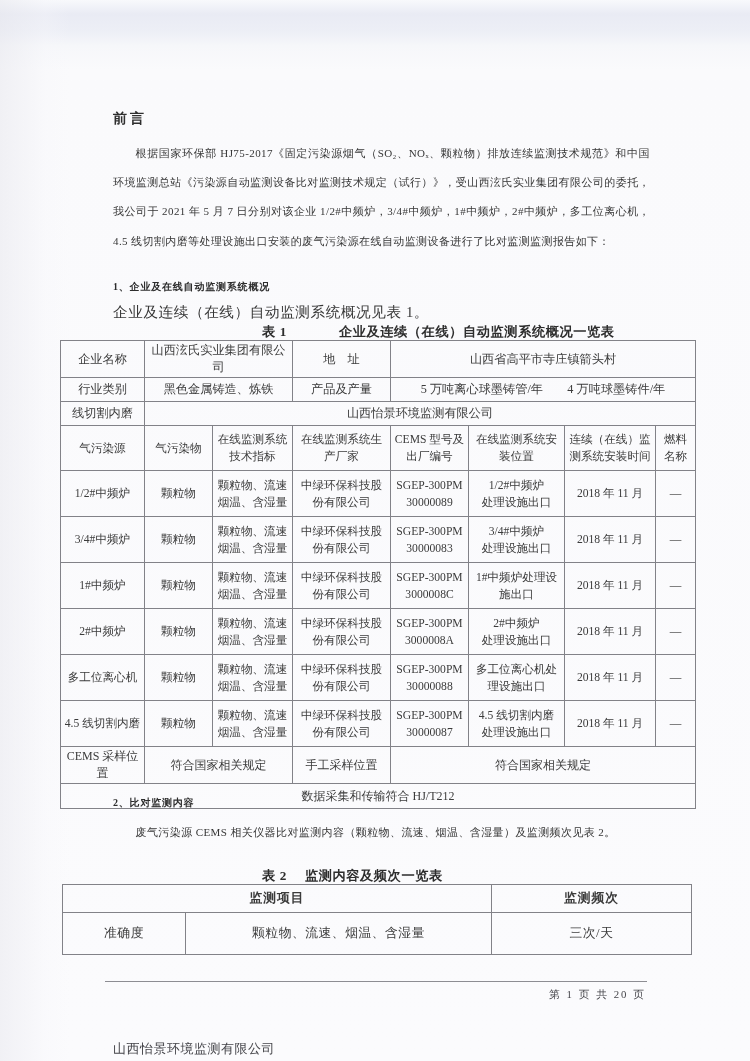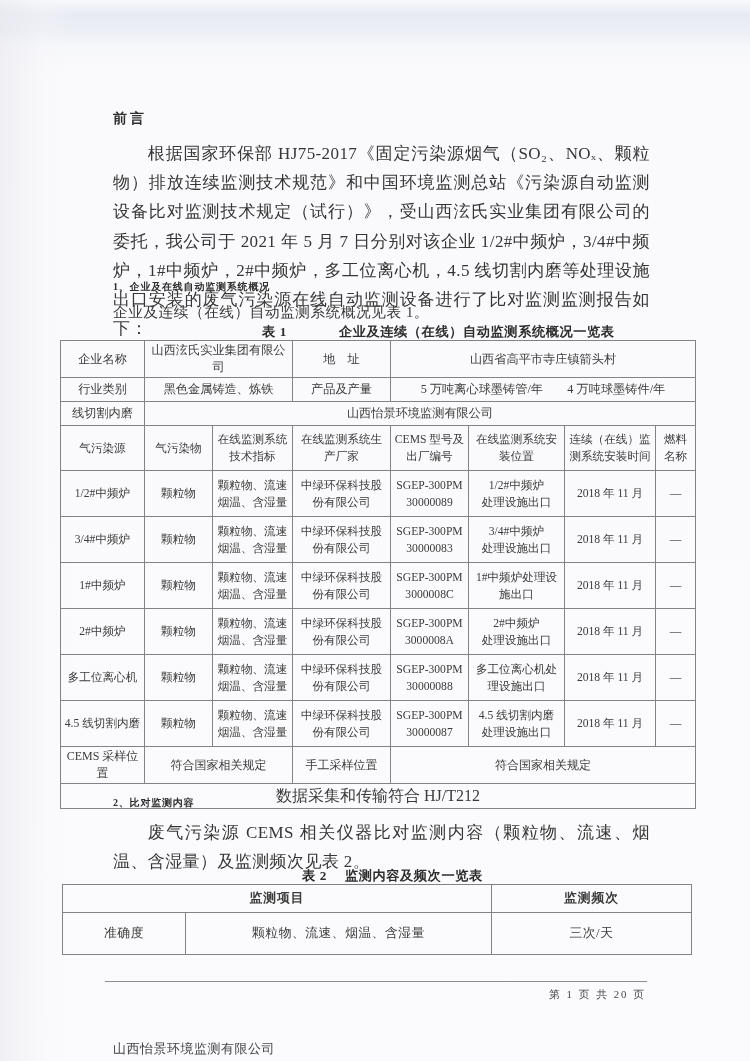--- a/index.html
+++ b/index.html
@@ -21,21 +21,21 @@
   .abs { position: absolute; }
 
   
   .preface-heading {
     left: 113px; top: 110px;
     font-size: 14px; font-weight: bold; color: #2f2f2f;
     letter-spacing: 3px;
   }
   .para {
     left: 113px; width: 537px;
-    font-size: 17px; line-height: 29.2px;
+    font-size: 11px; line-height: 29.2px;
     text-align: justify; text-indent: 2.05em;
     color: #363636; letter-spacing: 0.4px;
   }
   .p1 { top: 139px; }
   .sec-heading {
     left: 113px;
     font-size: 10px; font-weight: bold; color: #2d2d2d;
     letter-spacing: 0.8px;
   }
   .s1h { top: 280px; }
@@ -43,39 +43,39 @@
   .s2h { top: 796px; }
   .p2 { top: 818px; }
 
   
   .tbl-caption {
     display: flex; align-items: baseline;
     font-size: 13.2px; font-weight: bold; color: #2d2d2d;
     letter-spacing: 0.6px;
   }
   .cap1 { left: 262px; top: 323px; gap: 52px; }
-  .cap2 { left: 262px; top: 867px; gap: 18px; margin-left: 40px; }
+  .cap2 { left: 262px; top: 867px; gap: 18px; }
 
   
   table { border-collapse: collapse; table-layout: fixed; }
   td, th {
     border: 1px solid #828288;
     text-align: center; vertical-align: middle;
     font-weight: normal;
     white-space: pre-line;
     color: #3b3b3b;
     overflow: hidden;
     padding: 1px 2px;
   }
   .t1 { left: 60px; top: 340px; width: 635px; font-size: 11.6px; }
   .t1 .r-info td  { height: 24px; font-size: 12.2px; }
   .t1 .r-head th  { height: 45px; line-height: 17px; }
   .t1 .r-data td  { height: 46px; line-height: 17px; }
   .t1 .r-samp td  { height: 25px; font-size: 12px; }
-  .t1 .r-note td  { height: 25px; font-size: 16px; margin-top: 12px; }
+  .t1 .r-note td  { height: 25px; font-size: 12px; margin-top: 12px; }
 
   .t2 { left: 62px; top: 884px; width: 629px; font-size: 12.8px; }
   .t2 .r-head th { height: 28px; font-weight: bold; letter-spacing: 1px; }
   .t2 .r-data td { height: 42px; letter-spacing: 0.5px; }
 
   
   .footer-rule {
     left: 105px; top: 981px; width: 542px; height: 0;
     border-top: 1.5px solid #8d8d93;
   }

